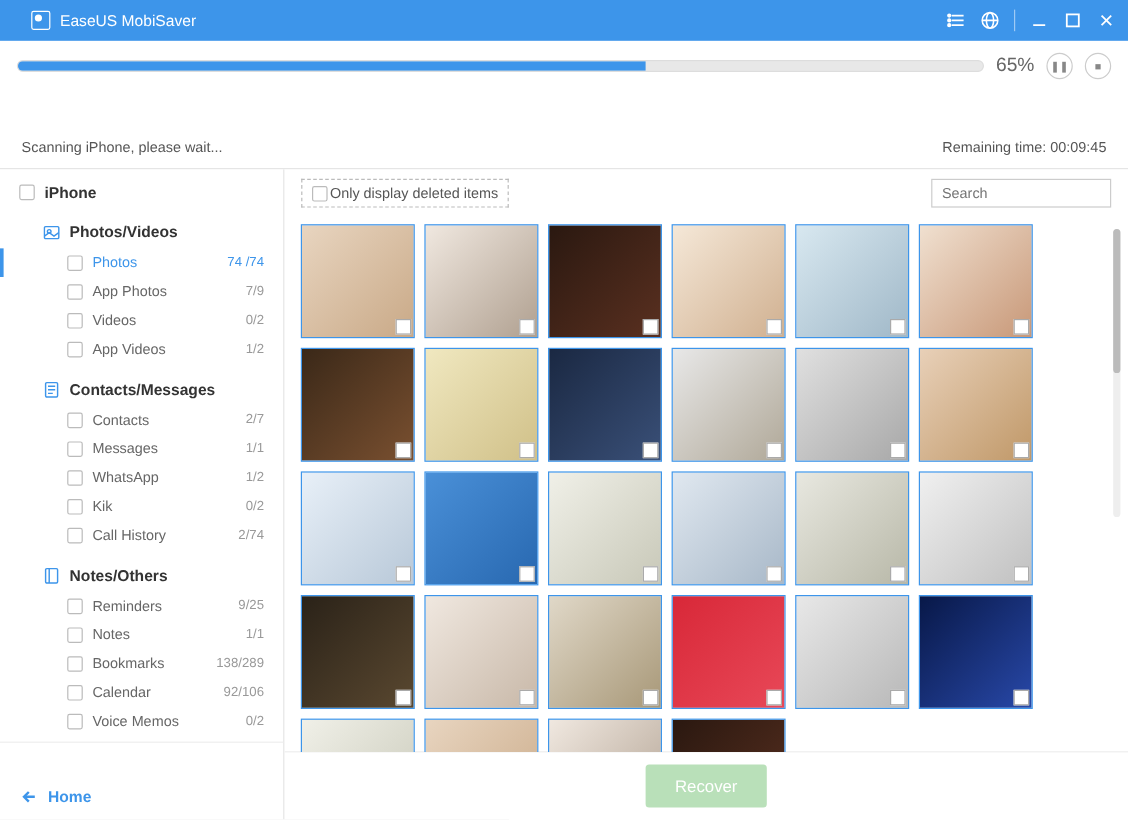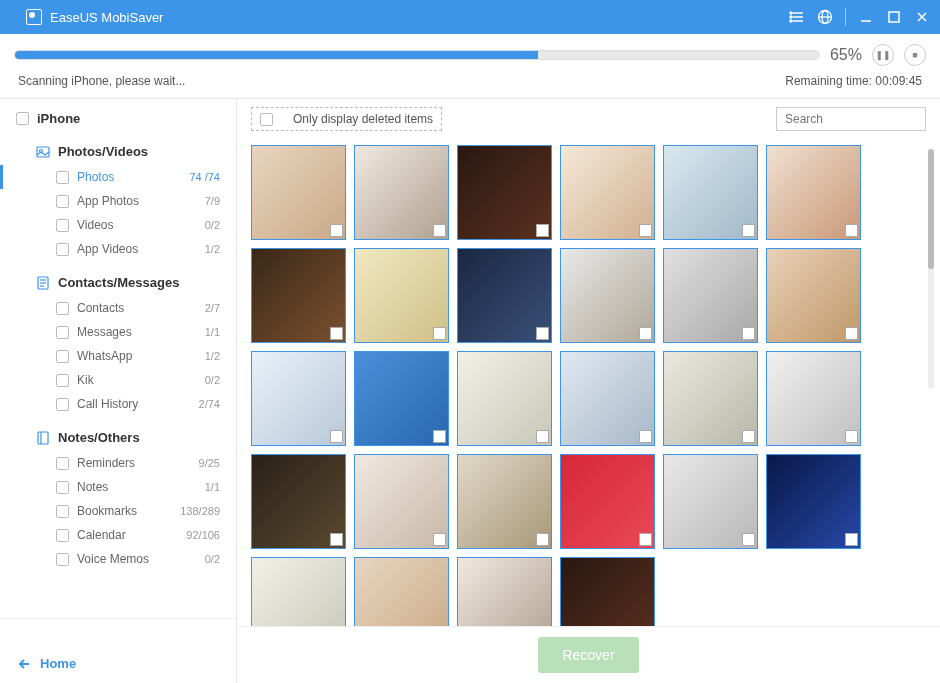--- a/index.html
+++ b/index.html
@@ -10,39 +10,39 @@
 .titlebar-icon { width: 16px; height: 16px; border: 1.5px solid #fff; border-radius: 2px; position: relative; }
 .titlebar-icon::before { content: ""; position: absolute; top: 2px; left: 2px; width: 6px; height: 6px; background: #fff; border-radius: 50%; }
 .titlebar-right { display: flex; align-items: center; gap: 12px; }
 .tb-icon { width: 16px; height: 16px; display: flex; align-items: center; justify-content: center; cursor: pointer; }
 .tb-divider { width: 1px; height: 18px; background: rgba(255,255,255,0.5); }
 .progress-row { display: flex; align-items: center; padding: 10px 14px 6px 14px; gap: 10px; }
 .progress-bar { flex: 1; height: 10px; background: #e8e8e8; border-radius: 5px; border: 1px solid #ddd; overflow: hidden; }
 .progress-fill { height: 100%; background: #3d95ea; width: 65%; }
 .progress-pct { font-size: 16px; color: #666; }
 .circ-btn { width: 22px; height: 22px; border: 1px solid #ccc; border-radius: 50%; display: flex; align-items: center; justify-content: center; cursor: pointer; font-size: 9px; color: #888; }
-.status-row { display: flex; justify-content: space-between; padding: 2px 18px 10px 18px; font-size: 12px; color: #555; }
+.status-row { display: flex; justify-content: space-between; padding: 2px 18px 10px 18px; font-size: 12px; color: #555; margin-top: 42px; }
 .main { flex: 1; display: flex; overflow: hidden; border-top: 1px solid #e5e5e5; }
 .sidebar { width: 237px; border-right: 1px solid #e5e5e5; display: flex; flex-direction: column; }
 .sidebar-scroll { flex: 1; overflow-y: auto; padding: 8px 0; }
 .dev-row { display: flex; align-items: center; gap: 8px; padding: 4px 16px; font-size: 13px; font-weight: 600; color: #333; }
 .cat-row { display: flex; align-items: center; gap: 8px; padding: 6px 16px 6px 36px; font-size: 13px; font-weight: 600; color: #333; margin-top: 8px; }
 .item-row { display: flex; align-items: center; gap: 8px; padding: 5px 16px 5px 56px; font-size: 12px; color: #666; cursor: pointer; position: relative; }
 .item-row.active { color: #3d95ea; }
 .item-row.active::before { content: ""; position: absolute; left: 0; top: 0; bottom: 0; width: 3px; background: #3d95ea; }
 .item-label { flex: 1; }
 .item-count { font-size: 11px; color: #999; }
 .item-row.active .item-count { color: #3d95ea; }
 .chk { width: 13px; height: 13px; border: 1px solid #bbb; border-radius: 2px; flex-shrink: 0; }
 .cat-icon { width: 14px; height: 14px; flex-shrink: 0; }
 .home-row { padding: 12px 18px; border-top: 1px solid #eee; }
 .home-link { color: #3d95ea; font-size: 13px; font-weight: 600; display: flex; align-items: center; gap: 8px; cursor: pointer; margin-top: 25px; }
 .content { flex: 1; display: flex; flex-direction: column; overflow: hidden; }
 .content-top { display: flex; align-items: center; padding: 8px 14px; gap: 10px; }
-.filter-box { display: flex; align-items: center; gap: 20px; border: 1px dashed #bbb; padding: 4px 8px; font-size: 12px; color: #555; }
+.filter-box { display: flex; align-items: center; gap: 2px; border: 1px dashed #bbb; padding: 4px 8px; font-size: 12px; color: #555; }
 .search-wrap { margin-left: auto; }
 .search-input { width: 150px; padding: 4px 8px; border: 1px solid #ccc; font-size: 12px; }
 .grid-wrap { flex: 1; overflow-y: auto; padding: 6px 14px; position: relative; }
 .grid { display: flex; flex-wrap: wrap; gap: 8px; }
 .thumb { width: 95px; height: 95px; border: 1px solid #3d95ea; position: relative; background: #888; overflow: hidden; }
 .thumb-chk { position: absolute; bottom: 2px; right: 2px; width: 13px; height: 13px; background: #fff; border: 1px solid #aaa; }
 .scrollbar-track { position: absolute; right: 6px; top: 10px; width: 6px; height: 240px; background: #eee; border-radius: 3px; }
 .scrollbar-thumb { width: 6px; height: 120px; background: #bbb; border-radius: 3px; }
 .footer { padding: 10px 14px; display: flex; justify-content: center; border-top: 1px solid #eee; }
 .recover-btn { background: #b9e0b9; color: #fff; border: none; padding: 10px 24px; font-size: 14px; border-radius: 3px; cursor: pointer; }

